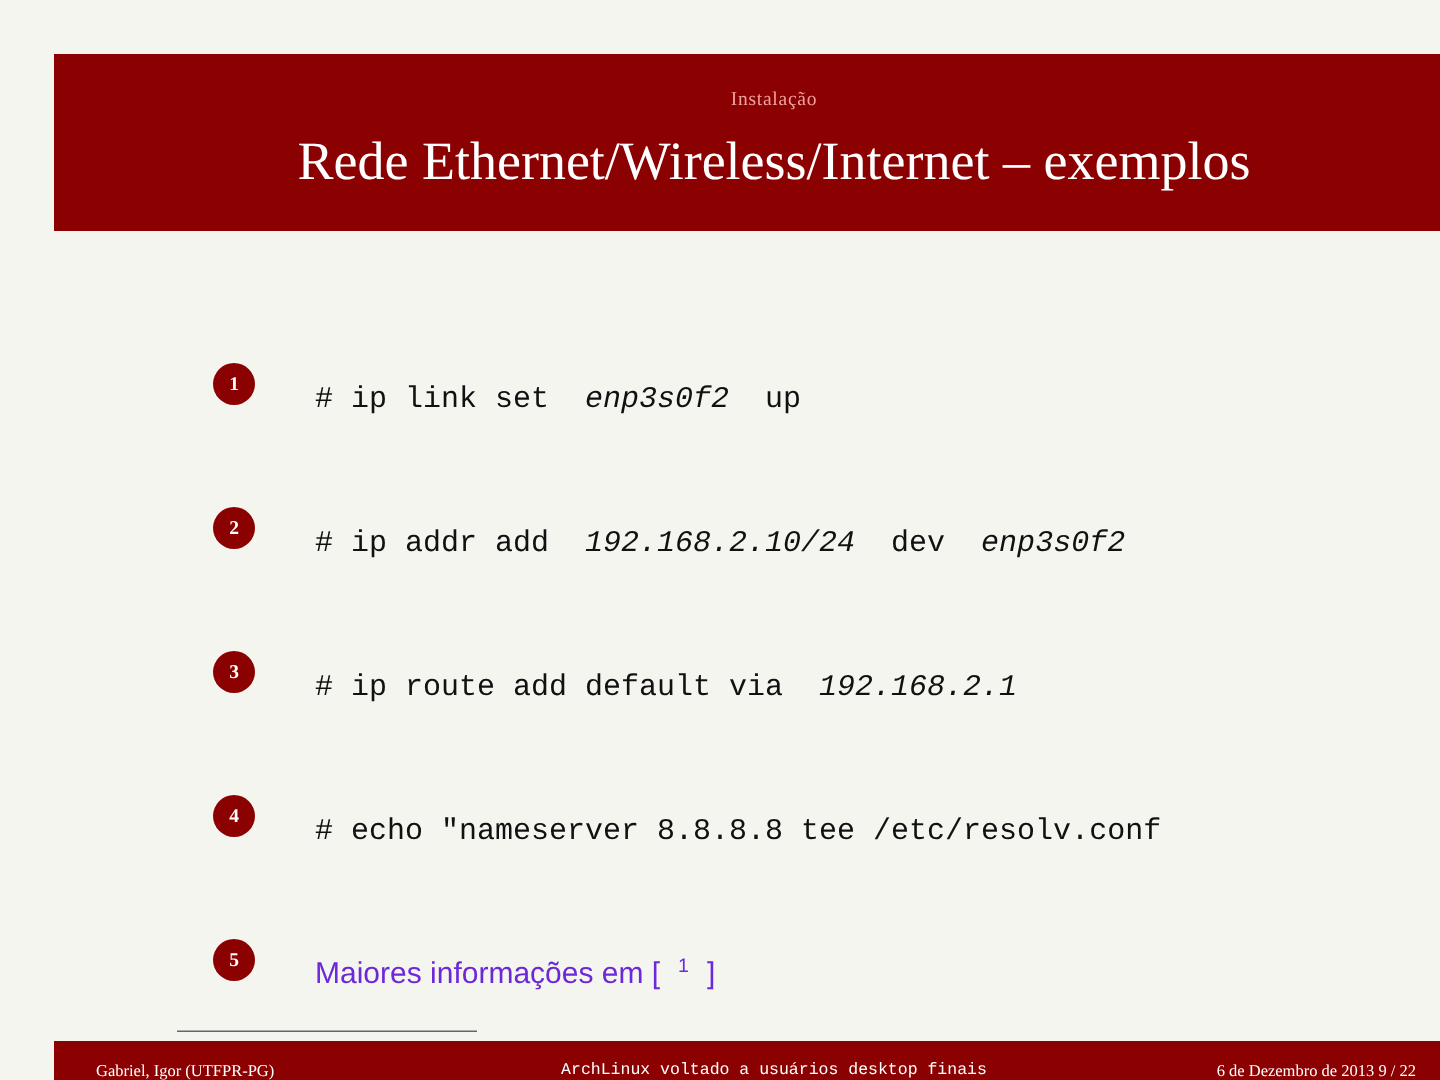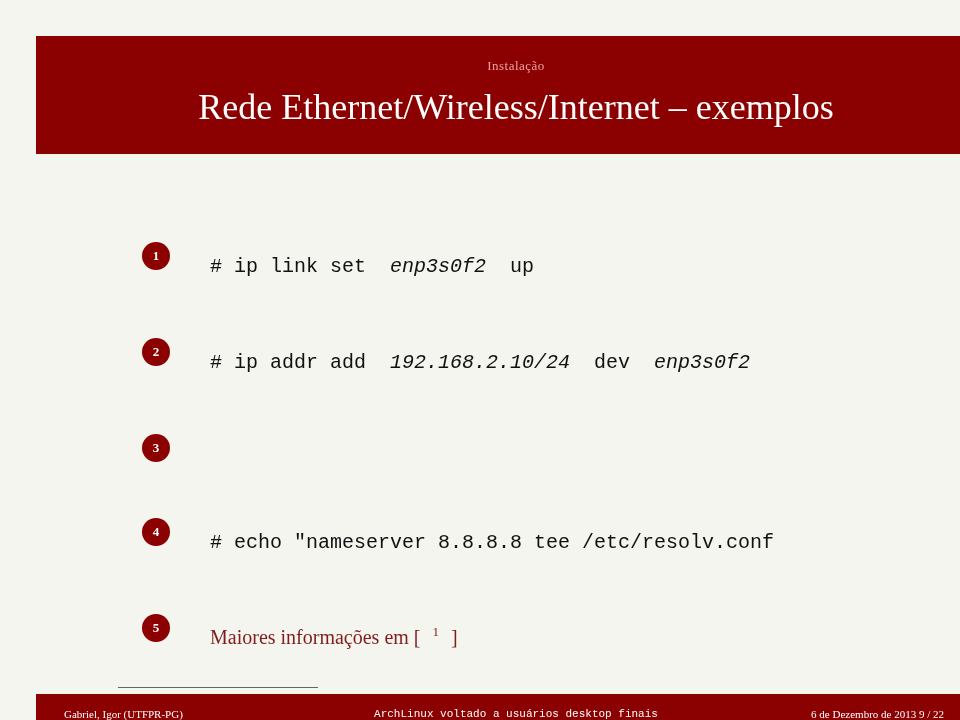--- a/index.html
+++ b/index.html
@@ -143,23 +143,23 @@
       transform: translateX(-50%);
     }
 
     .footer-right {
       color: #ffffff;
       font-size: 11px;
       font-family: 'Georgia', serif;
     }
 
     .item5-text {
-      font-family: Liberation Serif, serif;
+      font-family: Liberation Sans, sans-serif;
       font-size: 20px;
-      color: #7f1d1d;
+      color: #6d28d9;
     }
 
     .item5-text sup {
       font-size: 13px;
     }
   </style>
 </head>
 <body>
 
 <div class="header-bar">
@@ -179,20 +179,23 @@
 
     <li class="bullet-item">
       <div class="bullet-circle">2</div>
       <div class="bullet-text">
         # ip addr add <em>192.168.2.10/24</em> dev <em>enp3s0f2</em>
       </div>
     </li>
 
     <li class="bullet-item">
       <div class="bullet-circle">3</div>
+      <div class="bullet-text">
+        # ip route add default via <em>192.168.2.1</em>
+      </div>
     </li>
 
     <li class="bullet-item">
       <div class="bullet-circle">4</div>
       <div class="bullet-text">
         # echo "nameserver 8.8.8.8 tee /etc/resolv.conf
       </div>
     </li>
 
     <li class="bullet-item">

